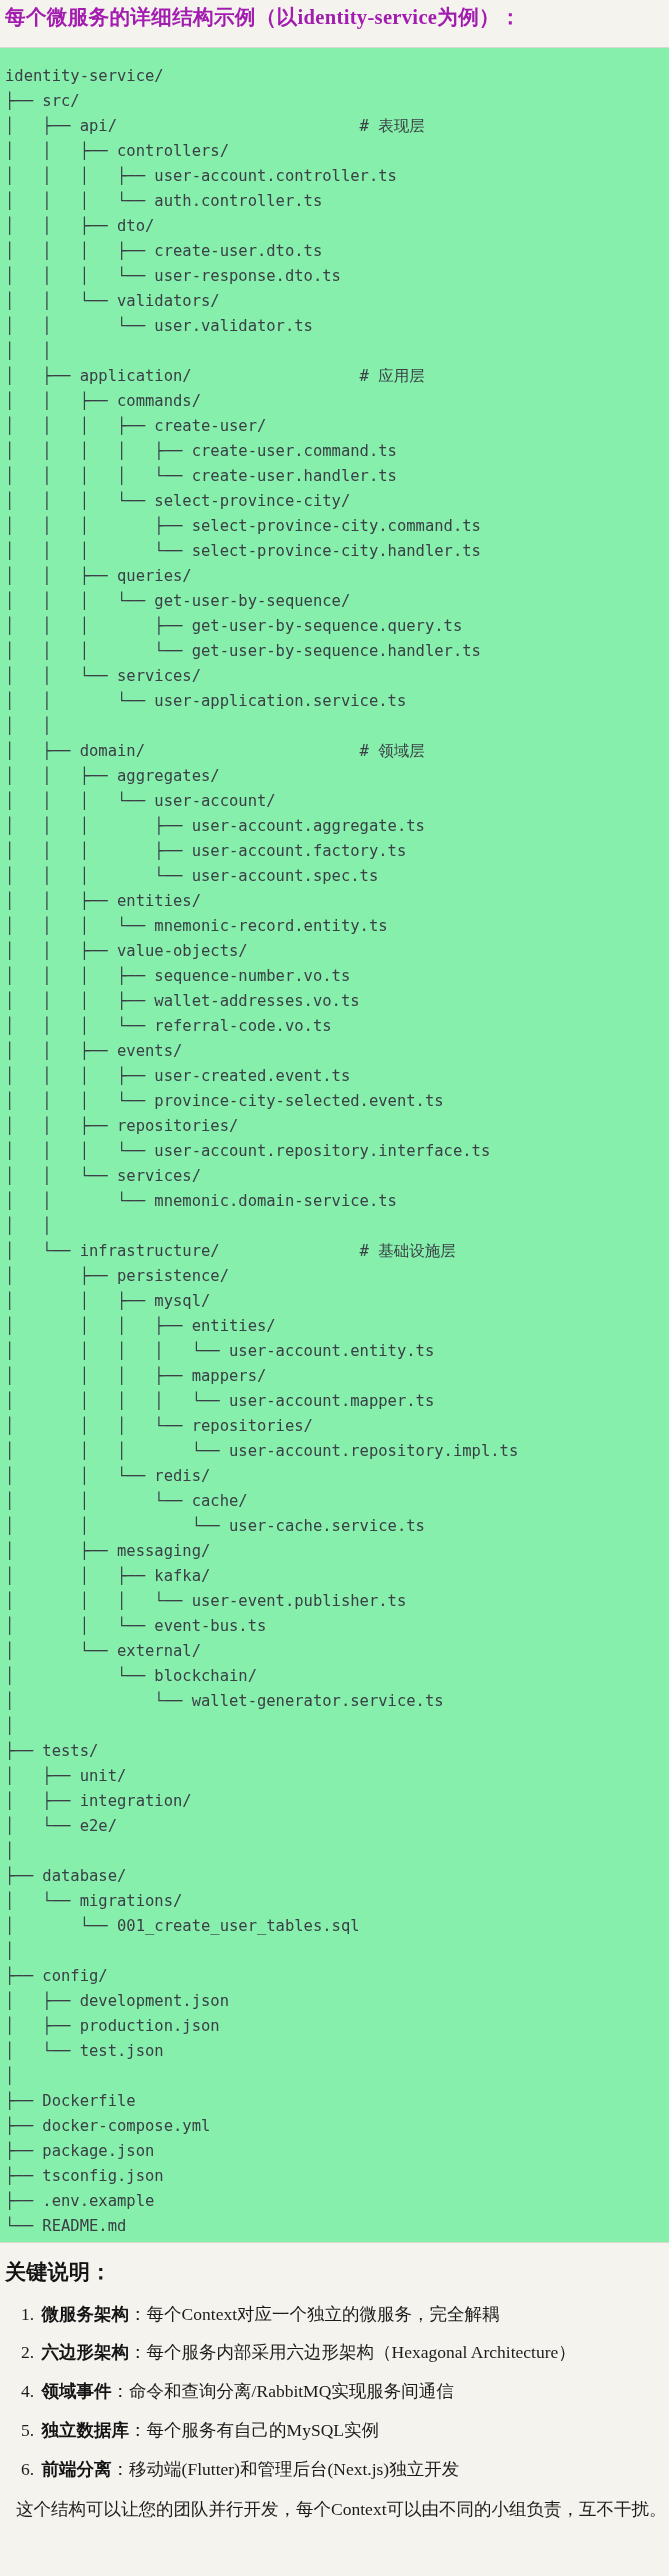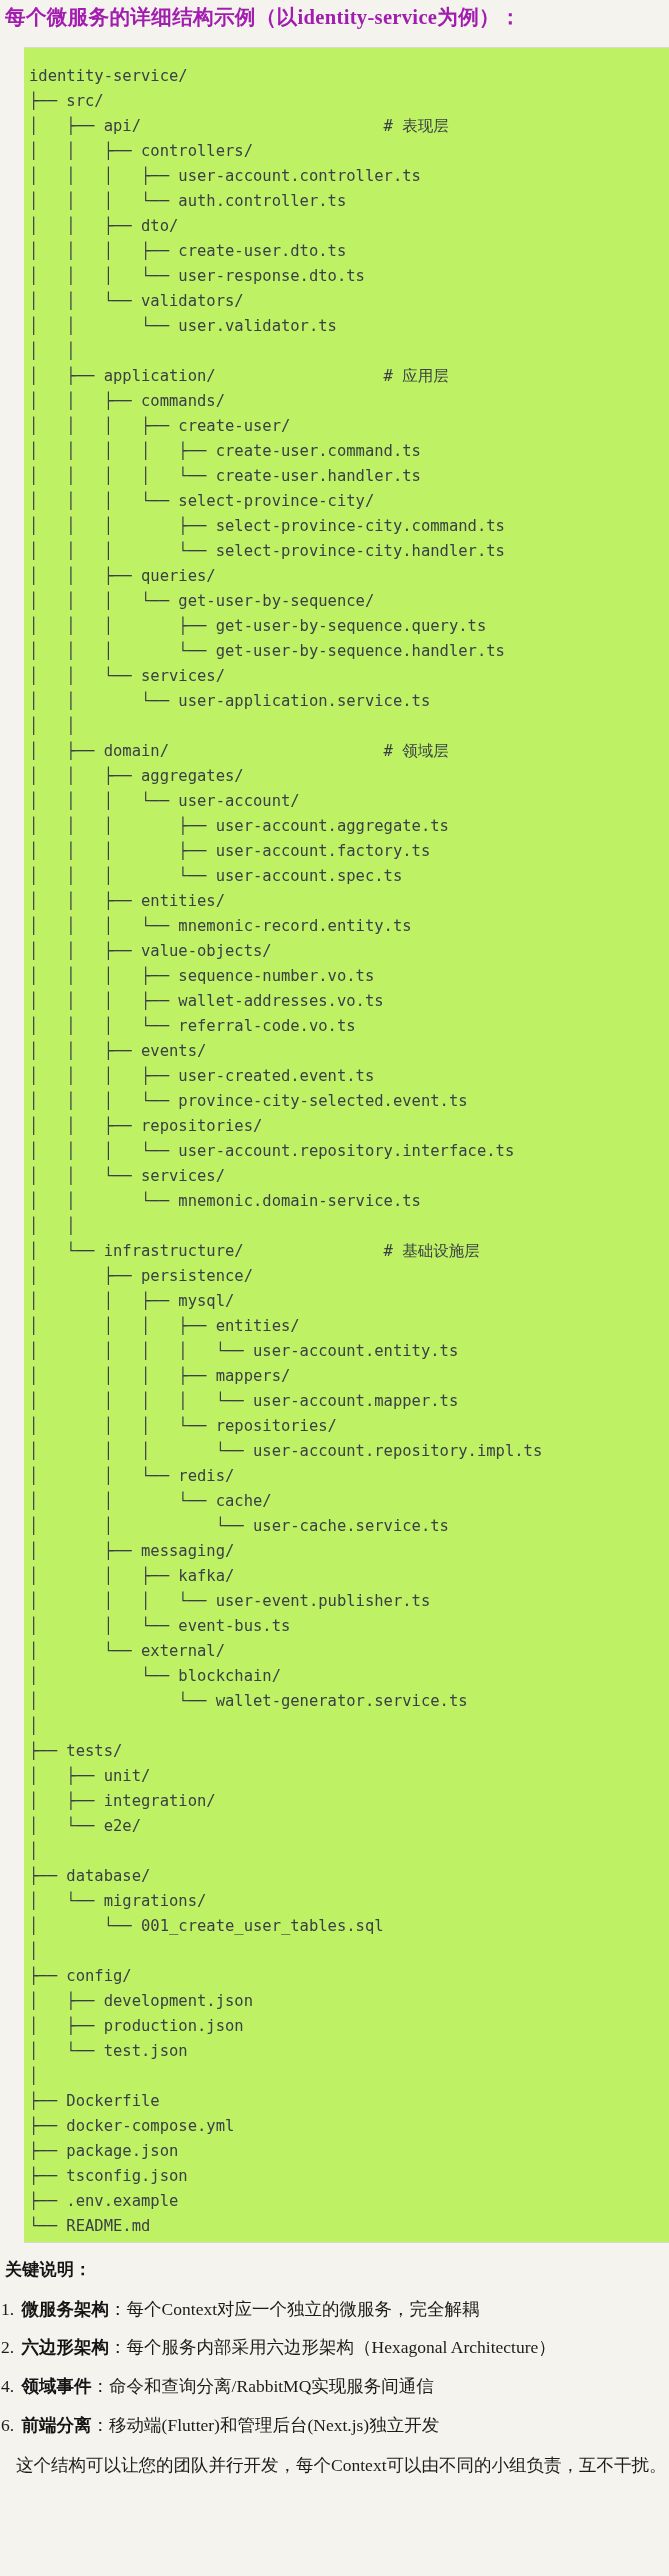--- a/index.html
+++ b/index.html
@@ -15,46 +15,45 @@
     margin:0;
     padding:5px 6.3px 0 5px;
     font-size:20.6px;
     line-height:1.25;
     font-weight:700;
     color:#a21caf;
     letter-spacing:0.3px;
   }
   .codeblock{
     margin-top:16.3px;
-    background:#bef264;
+    background:#86efac;
     border-top:1.3px solid #d9d7d2;
     border-bottom:1.3px solid #d9d7d2;
     padding:16.3px 5px 2.5px 5px;
-    margin-left:24px;
   }
   pre.tree{
     margin:0;
     font-family:"DejaVu Sans Mono", monospace;
     font-size:15.5px;
     line-height:25px;
     color:#3a4046;
     white-space:pre;
   }
   h2.notes-heading{
     margin:16.3px 0 0 5px;
-    font-size:17px;
+    font-size:21px;
     line-height:1.25;
     font-weight:700;
     color:#141414;
     letter-spacing:0.3px;
   }
   ol.notes{
     list-style:none;
     margin:16.3px 0 0 0;
-    padding:0 0 0 1px;
+    padding:0 0 0 21px;
   }
   ol.notes li{
     font-size:17.5px;
     line-height:25px;
     margin:0 0 13.8px 0;
     color:#1c1c1a;
   }
   ol.notes .num{
     display:inline-block;
     min-width:20.6px;
@@ -166,17 +165,18 @@
 ├── .env.example
 └── README.md</pre>
 </div>
 
 <h2 class="notes-heading">关键说明：</h2>
 
 <ol class="notes">
   <li><span class="num">1.</span><b>微服务架构</b><span>：</span><span>每个Context对应一个独立的微服务，完全解耦</span></li>
   <li><span class="num">2.</span><b>六边形架构</b><span>：</span><span>每个服务内部采用六边形架构（Hexagonal Architecture）</span></li>
   <li><span class="num">4.</span><b>领域事件</b><span>：</span><span>命令和查询分离/RabbitMQ实现服务间通信</span></li>
+  <li><span class="num">5.</span><b>独立数据库</b><span>：</span><span>每个服务有自己的MySQL实例</span></li>
   <li><span class="num">6.</span><b>前端分离</b><span>：</span><span>移动端(Flutter)和管理后台(Next.js)独立开发</span></li>
 </ol>
 
 <p class="closing">这个结构可以让您的团队并行开发，每个Context可以由不同的小组负责，互不干扰。</p>
 
 
 </body></html>

